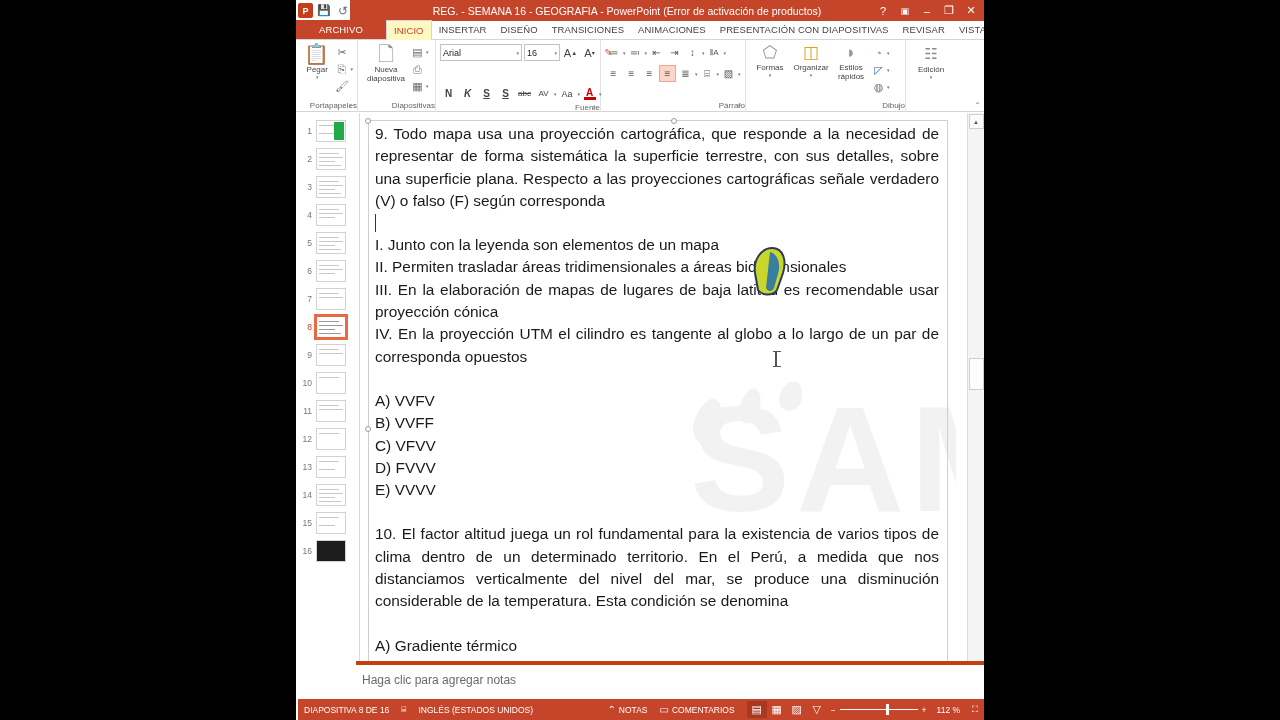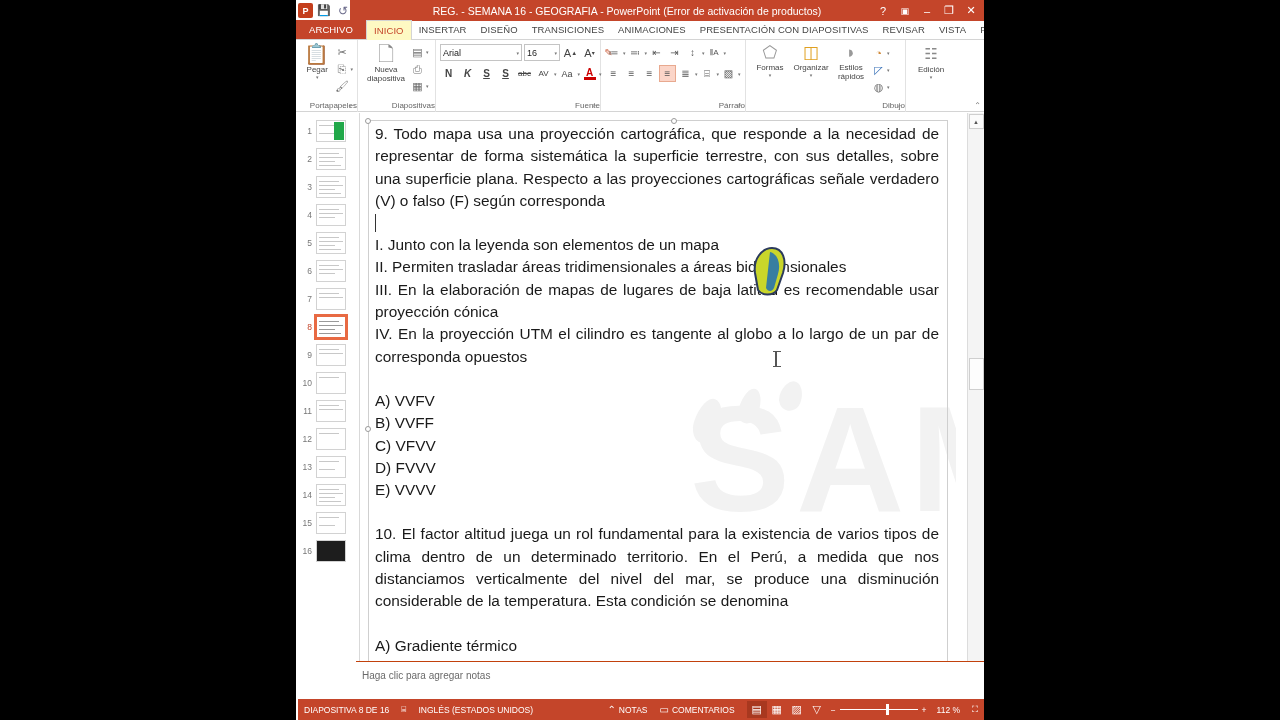--- a/index.html
+++ b/index.html
@@ -65,21 +65,21 @@
     height: 19px; background:#fff;
     display:flex; align-items:flex-end;
     border-bottom: 1px solid #d4d4d4;
     position: relative;
   }
   .tab {
     font-size: 9.5px; color:#444; padding: 0 7px;
     height: 19px; line-height: 19px; white-space:nowrap; letter-spacing: 0.1px;
   }
   .tab.archivo {
-    background:#c4452a; color:#fff; font-weight:normal; padding:0 13px;
+    background:#c4452a; color:#fff; font-weight:normal; padding:0 23px;
   }
   .tab.active {
     background:#fef9c3; color:#c4452a;
     border-left:1px solid #d4d4d4; border-right:1px solid #d4d4d4;
     border-top:1px solid #d4d4d4;
     margin-bottom:-1px; height:20px; line-height:20px;margin-top:19px;
   }
 
   
   .ribbon {
@@ -264,22 +264,22 @@
     display:flex; align-items:center;
   }
   .hs-btn{width:13px;height:12px;border:1px solid #cfcfcf;background:#fbfbfb;
     display:flex;align-items:center;justify-content:center;font-size:6px;color:#555;}
   .hs-track{flex:1;position:relative;height:12px;}
   .hs-thumb{position:absolute;left:0;top:0;width:340px;height:12px;border:1px solid #cfcfcf;background:#fdfdfd;}
 
   
   .notes {
     position:absolute; left:0; right:0; bottom:0; height:38px;
-    background:#fff; border-top:1px solid #c2410c;
-    font-size:10px; color:#6a6a6a; padding:8px 12px 0 6px;
+    background:#fff; border-top:4px solid #c2410c;
+    font-size:12px; color:#6a6a6a; padding:8px 12px 0 6px;
   }
 
   
   .statusbar {
     position:absolute; left:2px; right:0; bottom:0; height:21px;
     background:#c4452a; display:flex; align-items:center;
     color:#fff; font-size:8.5px;
   }
   .sb-item { display:flex;align-items:center;gap:3px; padding:0 6px; white-space:nowrap; }
   .sb-spacer { flex:1; }
@@ -384,21 +384,21 @@
               <span class="cd">▾</span>
             </div>
         </div>
       </div>
       <div class="rgroup-label">
         <span>Diapositivas</span>
       </div>
     </div>
 
     <div class="rgroup" style="width:165px">
-      <div class="rgroup-body" style="flex-direction:column; padding-top:4px;">
+      <div class="rgroup-body" style="flex-direction:column; padding-top:4px;gap:20px;">
         <div class="fontrow1">
           <div class="fontbox">
             <span>Arial</span>
             <span class="cd">▾</span>
           </div>
           <div class="sizebox">
             <span>16</span>
             <span class="cd">▾</span>
           </div>
           <div class="fbtn sup">

